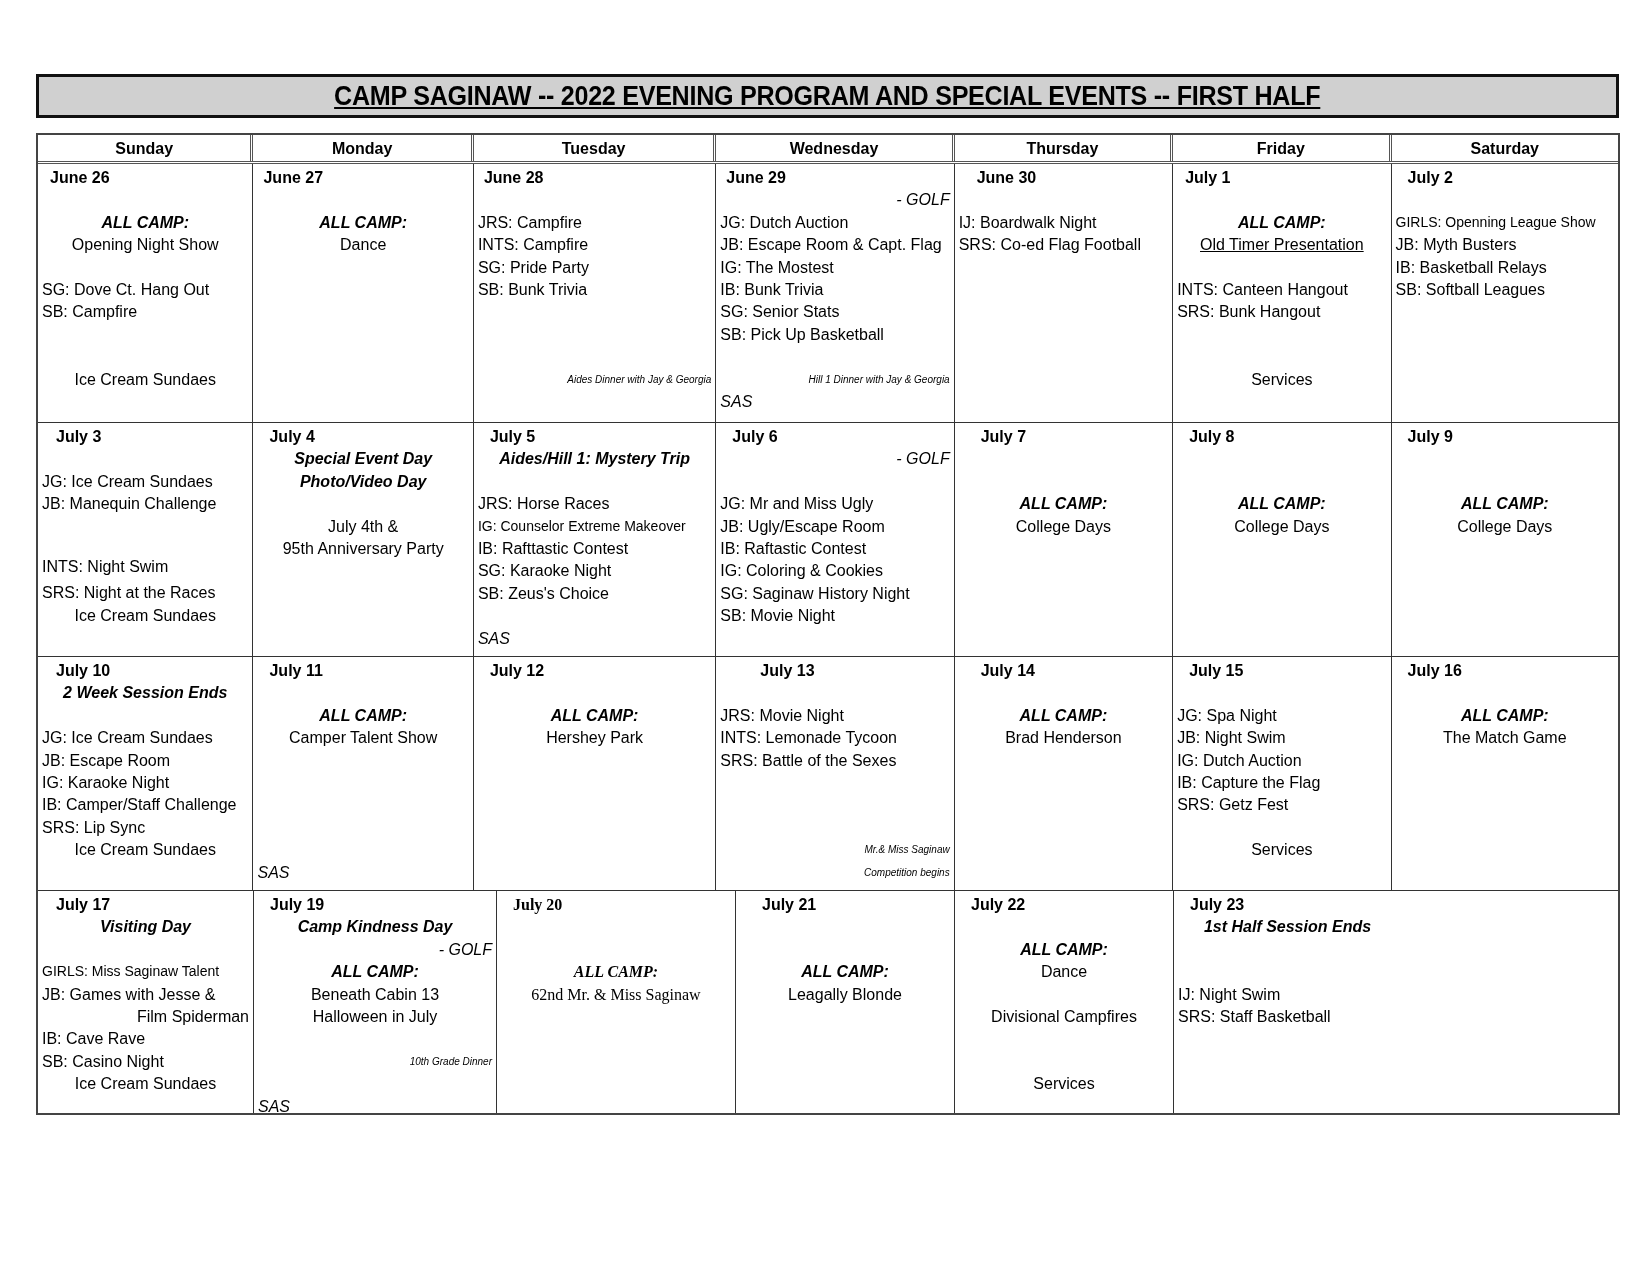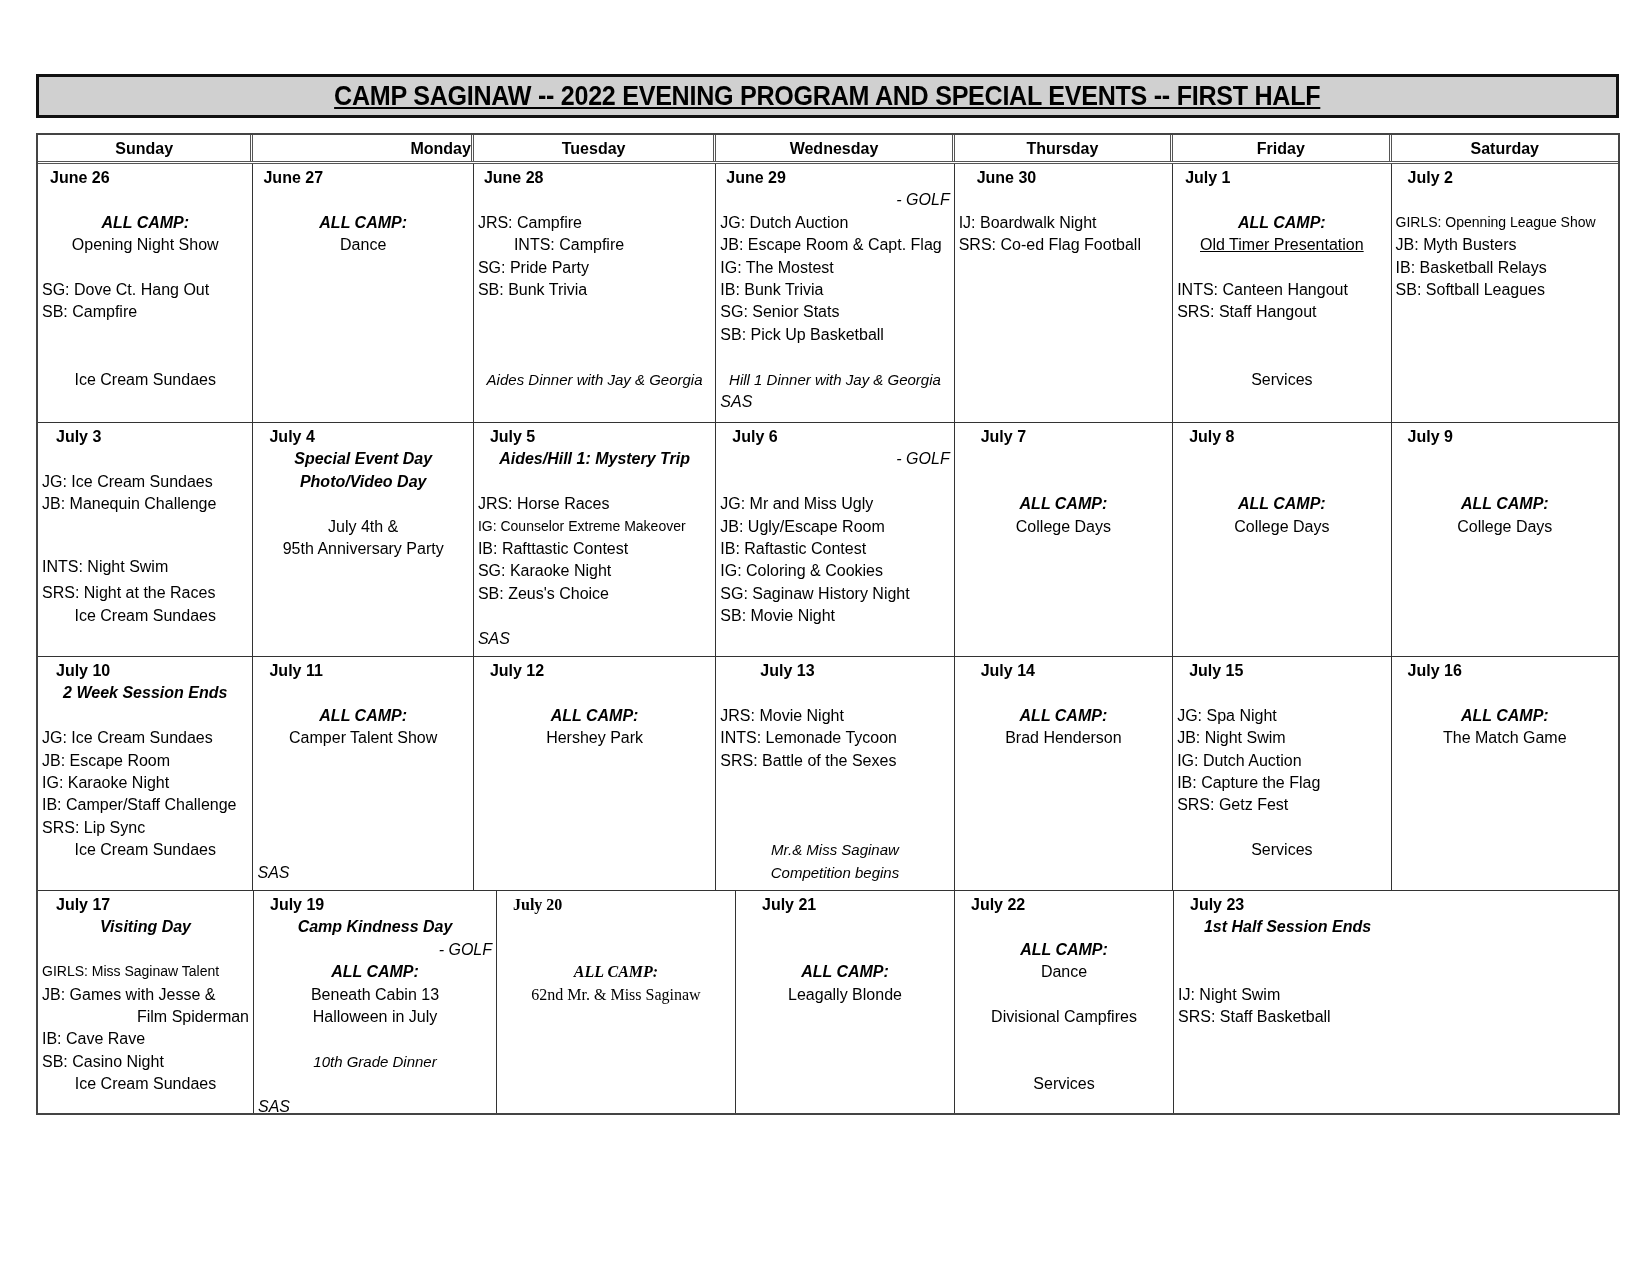--- a/index.html
+++ b/index.html
@@ -29,33 +29,33 @@
   .ln {
     position:absolute; left:4px; right:4px; height:23px; line-height:23px;
     font-size:16px; white-space:nowrap;
   }
   .ln.date { font-weight:bold; font-size:16px; }
   .ln.c { text-align:center; }
   .ln.r { text-align:right; }
   .ln.bi { font-weight:bold; font-style:italic; }
   .ln.i { font-style:italic; }
   .ln.sm { font-size:14px; }
-  .ln.xs { font-size:15px; font-style:italic; }
+  .ln.xs { font-size:10px; font-style:italic;text-align:right; }
 </style>
 </head>
 <body>
 
 <div class="title-bar">
   <span>CAMP SAGINAW -- 2022 EVENING PROGRAM AND SPECIAL EVENTS -- FIRST HALF</span>
 </div>
 
 <div class="cal">
   <div class="hdr-row" id="hdr">
       <div class="hdr-cell" style="width: 216px;">Sunday</div>
-      <div class="hdr-cell" style="width: 221px; text-align: right;">Monday</div>
+      <div class="hdr-cell" style="width: 221px;">Monday</div>
       <div class="hdr-cell" style="width: 243px;">Tuesday</div>
       <div class="hdr-cell" style="width: 239px;">Wednesday</div>
       <div class="hdr-cell" style="width: 219px;">Thursday</div>
       <div class="hdr-cell" style="width: 219px;">Friday</div>
       <div class="hdr-cell" style="width: 227px;">Saturday</div>
     </div>
   <div id="weeks">
       <div class="week-row" style="height: 259px;">
         <div class="day-cell" style="width: 216px;">
           <div class="ln date" style="top: 2px; left: 12px;">June  26</div>
@@ -66,21 +66,21 @@
           <div class="ln c" style="top: 203.6px;">Ice Cream Sundaes</div>
         </div>
         <div class="day-cell" style="width: 221px;">
           <div class="ln date" style="top: 2px; left: 10px;">June  27</div>
           <div class="ln c bi" style="top: 46.8px;">ALL CAMP:</div>
           <div class="ln c" style="top: 69.2px;">Dance</div>
         </div>
         <div class="day-cell" style="width: 243px;">
           <div class="ln date" style="top: 2px; left: 10px;">June  28</div>
           <div class="ln" style="top: 46.8px;">JRS: Campfire</div>
-          <div class="ln" style="top: 69.2px; margin-left: 36px;">INTS: Campfire</div>
+          <div class="ln" style="top: 69.2px;">INTS: Campfire</div>
           <div class="ln" style="top: 91.6px;">SG: Pride Party</div>
           <div class="ln" style="top: 114px;">SB: Bunk Trivia</div>
           <div class="ln c xs" style="top: 203.6px;">Aides Dinner with Jay &amp; Georgia</div>
         </div>
         <div class="day-cell" style="width: 239px;">
           <div class="ln date" style="top: 2px; left: 10px;">June  29</div>
           <div class="ln r i" style="top: 24.4px;">- GOLF</div>
           <div class="ln" style="top: 46.8px;">JG: Dutch Auction</div>
           <div class="ln" style="top: 69.2px;">JB: Escape Room &amp; Capt. Flag</div>
           <div class="ln" style="top: 91.6px;">IG: The Mostest</div>
@@ -93,21 +93,21 @@
         <div class="day-cell" style="width: 219px;">
           <div class="ln date" style="top: 2px; left: 22px;">June  30</div>
           <div class="ln" style="top: 46.8px;">IJ: Boardwalk Night</div>
           <div class="ln" style="top: 69.2px;">SRS: Co-ed Flag Football</div>
         </div>
         <div class="day-cell" style="width: 219px;">
           <div class="ln date" style="top: 2px; left: 12px;">July  1</div>
           <div class="ln c bi" style="top: 46.8px;">ALL CAMP:</div>
           <div class="ln c" style="top: 69.2px; text-decoration: underline;">Old Timer Presentation</div>
           <div class="ln" style="top: 114px;">INTS: Canteen Hangout</div>
-          <div class="ln" style="top: 136.4px;">SRS: Staff Hangout</div>
+          <div class="ln" style="top: 136.4px;">SRS: Bunk Hangout</div>
           <div class="ln c" style="top: 203.6px;">Services</div>
         </div>
         <div class="day-cell" style="width: 227px;">
           <div class="ln date" style="top: 2px; left: 16px;">July  2</div>
           <div class="ln sm" style="top: 46.8px;">GIRLS: Openning League Show</div>
           <div class="ln" style="top: 69.2px;">JB: Myth Busters</div>
           <div class="ln" style="top: 91.6px;">IB: Basketball Relays</div>
           <div class="ln" style="top: 114px;">SB: Softball Leagues</div>
         </div>
       </div>

